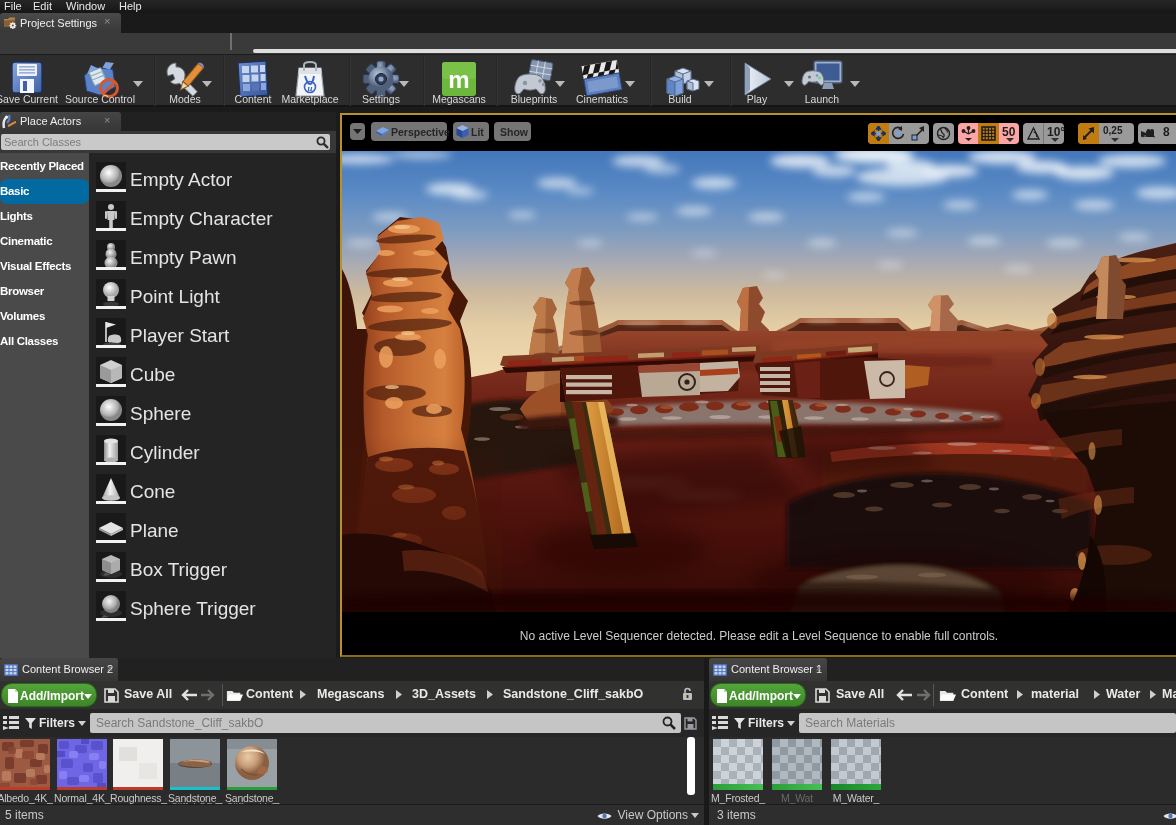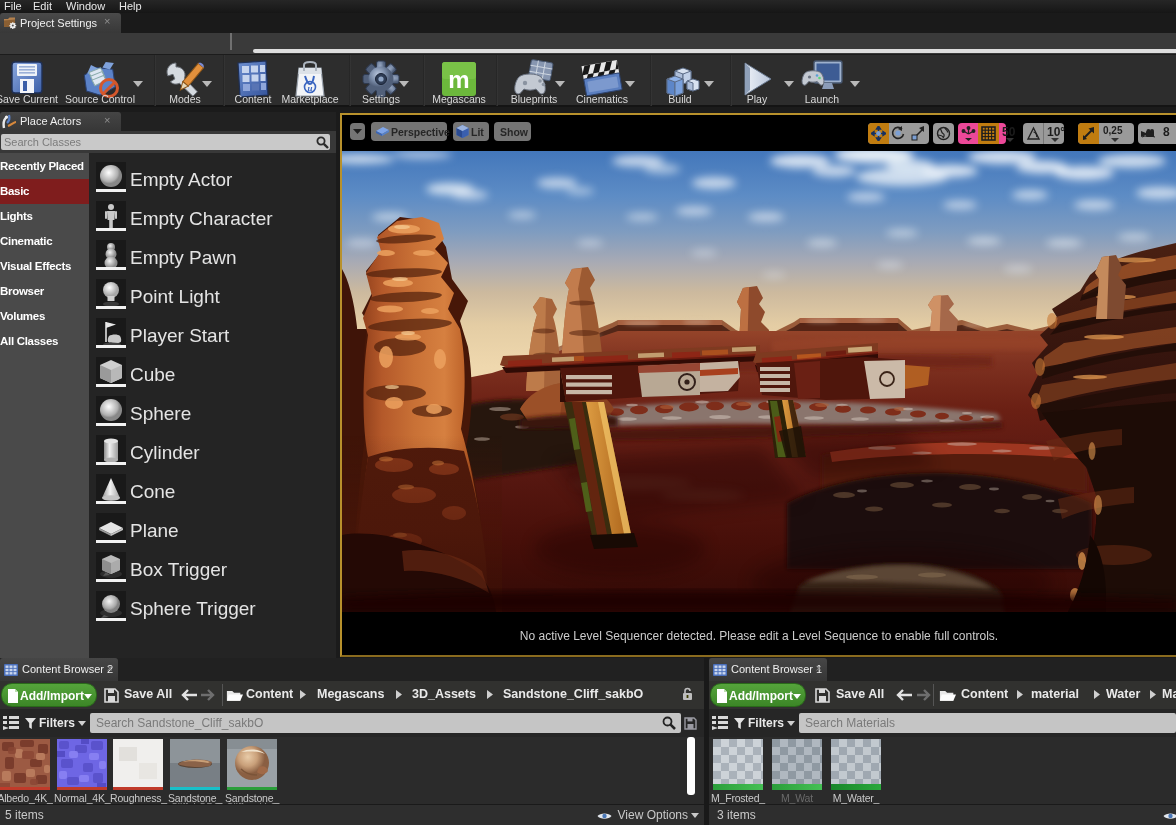--- a/index.html
+++ b/index.html
@@ -24,21 +24,21 @@
   .tsep{position:absolute;top:0px;width:2px;height:51px;background:linear-gradient(90deg,#202020,#3a3a3a);}
   .tcaret{position:absolute;width:0;height:0;border-left:5px solid transparent;border-right:5px solid transparent;border-top:6px solid #b9b9b9;top:26px;}
   
   #pa{left:0;top:112px;width:336px;height:546px;background:#242424;}
   #pa .tabs{position:absolute;left:0;top:0;width:336px;height:19px;background:#212121;}
   #pa .ptab2{position:absolute;left:0;top:0;width:121px;height:19px;background:linear-gradient(#454545,#373737);border-radius:3px 3px 0 0;}
   #pa .search{position:absolute;left:0;top:19px;width:336px;height:22px;background:#383838;}
   #pa .sinput{position:absolute;left:1px;top:3px;width:329px;height:16px;background:#c9c9c9;border-radius:2px;color:#7c7c7c;font-size:11px;line-height:16px;padding-left:3px;box-sizing:border-box;}
   #pa .cats{position:absolute;left:0;top:41px;width:89px;height:505px;background:#4a4a4a;}
   #pa .cat{position:absolute;left:0;width:89px;height:25px;color:#fff;font-size:11.5px;font-weight:bold;line-height:25px;white-space:nowrap;letter-spacing:-.3px;}
-  #pa .cat.sel{background:#7f1d1d;}
+  #pa .cat.sel{background:#0369a1;border-radius:7px;}
   #pa .items{position:absolute;left:89px;top:41px;width:247px;height:505px;background:#242424;}
   .pitem{position:absolute;left:0;width:247px;height:39px;}
   .pitem .th{position:absolute;left:7px;top:5px;width:30px;height:30px;background:#191919;}
   .pitem .ul{position:absolute;left:7px;top:32px;width:30px;height:3px;background:#f2f2f2;}
   .pitem .tx{position:absolute;left:41px;top:12px;font-size:19px;color:#e4e4e4;}
   
   #vp{left:340px;top:113px;width:836px;height:544px;background:#000;border-left:2px solid #b8912c;border-top:2px solid #b8912c;border-bottom:2px solid #8a6b1e;box-sizing:border-box;}
   .vbtn{position:absolute;background:#757575;border-radius:4px;color:#262626;font-size:10.5px;font-weight:bold;white-space:nowrap;}
   .vtext{position:absolute;left:0;top:514px;width:834px;text-align:center;font-size:12px;color:#cccccc;}
   
@@ -539,21 +539,21 @@
           <path d="M13,0 L13,6 L8,2 Z" fill="#222"></path>
           <rect x="1" y="9" width="5" height="5" fill="#7b9fd4" stroke="#222" stroke-width="1"></rect>
         </svg>
     </div>
     <div class="vbtn" style="left:591px;top:8px;width:21px;height:21px;background:#9a9a9a">
       <svg width="15" height="15" viewBox="0 0 15 15" style="position:absolute;left:3px;top:3px">
           <circle cx="7.5" cy="7.5" r="6" fill="none" stroke="#222" stroke-width="1.4"></circle>
           <path d="M4,2.5 c2,2 1,4 3,5 c2,1 1,3 0,4.5 M9,2 c1,2.5 3,2 2.5,4.5 M2,9 c2,.5 4,0 5,2" fill="none" stroke="#222" stroke-width="1.2"></path>
         </svg>
     </div>
-    <div class="vbtn" style="left:616px;top:8px;width:48px;height:21px;background:#ec4899">
+    <div class="vbtn" style="left:616px;top:8px;width:61px;height:21px;background:#fca5a5">
       <div style="position:absolute;left:20px;top:0;width:21px;height:21px;background:#c07c10"></div>
       <svg width="15" height="15" viewBox="0 0 15 15" style="position:absolute;left:3px;top:3px">
           <g stroke="#222" stroke-width="1.3" fill="none">
             <line x1="7.5" y1="8" x2="7.5" y2="2"></line>
             <line x1="7.5" y1="8" x2="2.5" y2="5"></line>
             <line x1="7.5" y1="8" x2="12.5" y2="5"></line>
             <circle cx="7.5" cy="2" r="1.3" fill="#222"></circle>
             <circle cx="2.5" cy="5" r="1.3" fill="#222"></circle>
             <circle cx="12.5" cy="5" r="1.3" fill="#222"></circle>
           </g>

